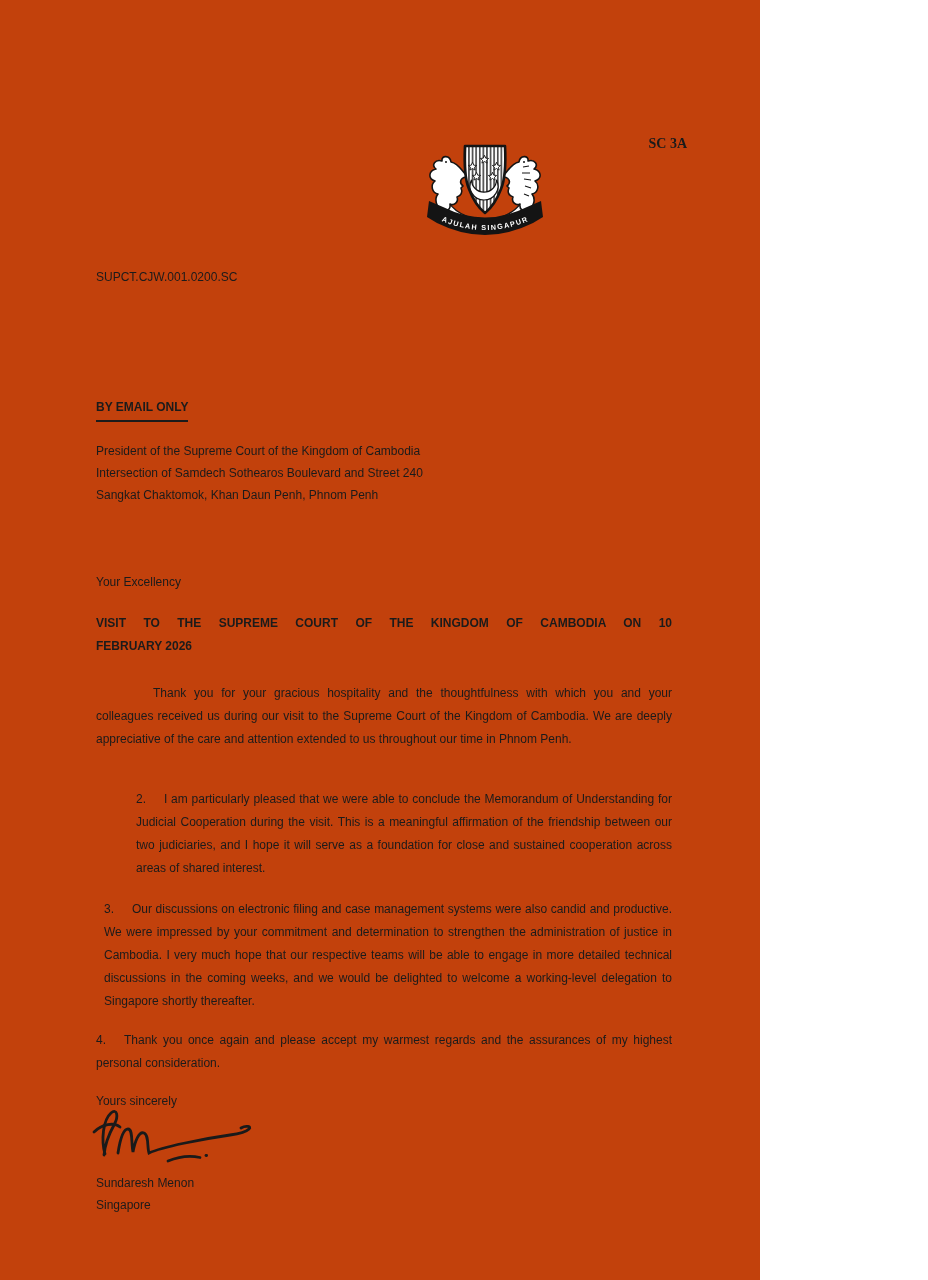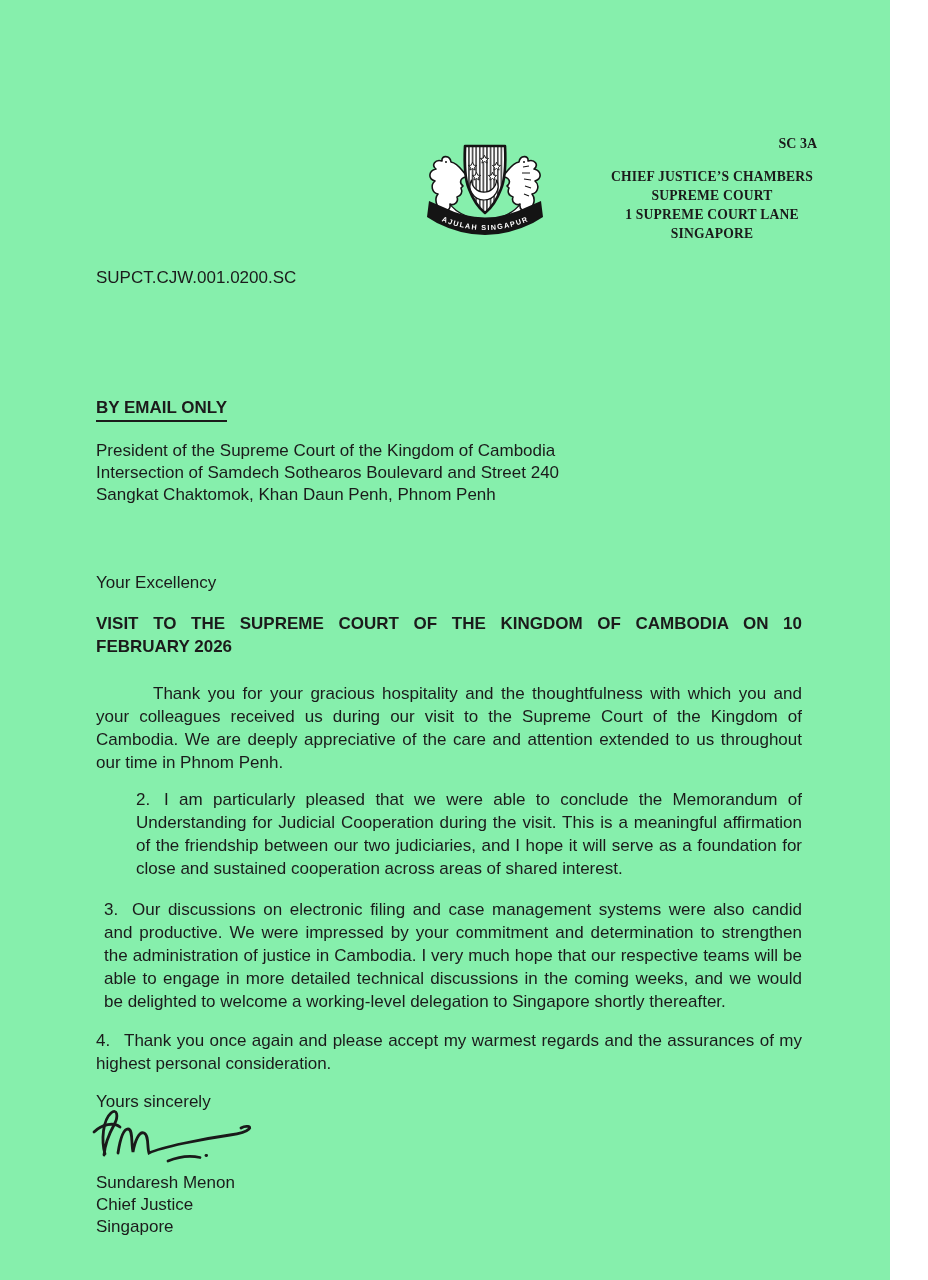--- a/index.html
+++ b/index.html
@@ -1,40 +1,40 @@
 <!DOCTYPE html>
 <html><head>
 <meta charset="utf-8">
 <style>
   html,body { margin:0; padding:0; background:#ffffff; }
   .page {
     position: relative;
-    width: 890px;
+    width: 760px;
     height: 1280px;
-    background: #86efac;
+    background: #c2410c;
     color: #1b1b1b;
     font-family: "Liberation Sans", sans-serif;
     overflow: hidden;
   }
   
   .form-code {
     position: absolute; top: 136px; right: 73px;
     font-family: "Liberation Serif", serif;
     font-weight: bold; font-size: 14px;
   }
   .office {
     position: absolute; top: 167px; right: 68px;
     width: 220px; text-align: center;
     font-family: "Liberation Serif", serif;
     font-weight: bold; font-size: 13.6px; line-height: 19px;
     letter-spacing: 0.2px;
   }
   .crest { position: absolute; top: 131px; left: 424px; width: 122px; height: 120px; }
   
-  .blk { position: absolute; left: 96px; right: 88px; font-size: 17px; line-height: 23px; }
+  .blk { position: absolute; left: 96px; right: 88px; font-size: 12px; line-height: 23px; }
   .ref        { top: 266px; }
   .date       { top: 333px; }
   .delivery   { top: 396px; font-weight: bold; }
   .delivery span { display:inline-block; border-bottom: 2px solid #1b1b1b; padding-bottom: 1px; }
   .recipient  { top: 440px; line-height: 22px; }
   .salutation { top: 571px; }
   .subject    { top: 612px; font-weight: bold; }
   .subject .jline { text-align: justify; text-align-last: justify; }
   .para { text-align: justify; margin: 0; }
   .p1 { top: 682px; text-indent: 57px; }
@@ -85,26 +85,20 @@
         <use href="#star" transform="translate(68.5,45.5)"></use>
       </g>
 
       <path d="M5,70 L19,76 Q61,97 103,76 L117,70 L119,86 L109,92 Q61,116 13,92 L3,86 Z" fill="#141414"></path>
       <text font-family="Liberation Sans, sans-serif" font-size="7.2" font-weight="bold" fill="#ffffff" letter-spacing="1.4">
         <textPath href="#bannerPath" startOffset="50%" text-anchor="middle">MAJULAH SINGAPURA</textPath>
       </text>
     </svg>
   </div>
 
-  <div class="office">
-    <div>CHIEF JUSTICE’S CHAMBERS</div>
-    <div>SUPREME COURT</div>
-    <div>1 SUPREME COURT LANE</div>
-    <div>SINGAPORE</div>
-  </div>
 
   <div class="blk ref">SUPCT.CJW.001.0200.SC</div>
 
   <div class="blk delivery">
     <span>BY EMAIL ONLY</span>
   </div>
 
   <div class="blk recipient">
     <div>President of the Supreme Court of the Kingdom of Cambodia</div>
     <div>Intersection of Samdech Sothearos Boulevard and Street 240</div>
@@ -135,17 +129,16 @@
         <path d="M4,28 C12,20 24,18 30,23"></path>
         <path d="M28,49 C30,36 33,25 38,25 C43,25 41,38 43,48 C45,37 49,27 54,29 C59,31 57,43 59,49 C72,43 112,35 140,31 C149,29.7 156,28 159,25 C162,22.5 156,21 151,24"></path>
         <path d="M78,57 C89,52.5 101,51.5 110,53.5"></path>
         <path d="M116,51.5 L116.6,51.5"></path>
       </g>
     </svg>
   </div>
 
   <div class="blk signatory">
     <div>Sundaresh Menon</div>
-    <div>Chief Justice</div>
     <div>Singapore</div>
   </div>
 
 </div>
 
 </body></html>

